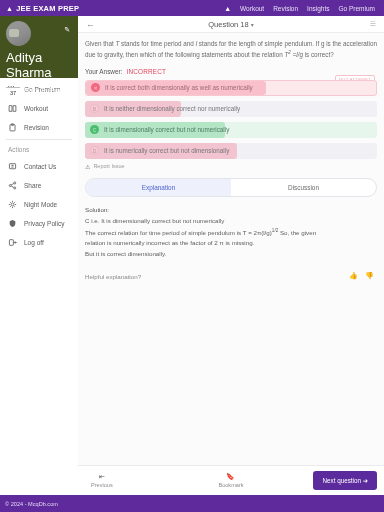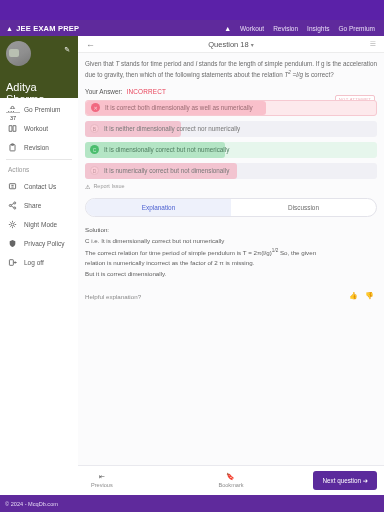--- a/index.html
+++ b/index.html
@@ -10,21 +10,20 @@
     overflow: hidden;
   }
   .app { position: relative; width: 384px; height: 512px; display: flex; flex-direction: column; background: #5b21a8; }
 
   
   .topnav {
     height: 16px; flex: 0 0 16px;
     background: #5f2a9c;
     display: flex; align-items: center; justify-content: space-between;
     padding: 0 6px;
-    margin-top: 20px;
   }
   .brand { display: flex; align-items: center; gap: 3px; color: #fff; font-size: 7.5px; font-weight: bold; letter-spacing: .2px; }
   .brand .tri { font-size: 7px; }
   .topnav-right { display: flex; align-items: center; gap: 9px; padding-right: 3px; }
   .topnav-right a { color: #e7dcf4; font-size: 6.5px; text-decoration: none; white-space: nowrap; }
   .topnav-right .home { color:#fff; font-size: 7px; }
 
   
   .body { flex: 1 1 auto; display: flex; min-height: 0; background: #f2f2f5; }
 
@@ -34,21 +33,21 @@
   .avatar {
     width: 25px; height: 25px; border-radius: 50%;
     background: linear-gradient(150deg,#9a9a9a 0%,#8f8f8f 55%,#787878 100%);
     position: relative; overflow: hidden;
   }
   .avatar:after{
     content:""; position:absolute; left:3px; top:8px; width:10px;height:8px;
     background:#b9c0b2; border-radius:2px;
   }
   .edit-pencil { position: absolute; right: 8px; top: 10px; color: #fff; font-size: 7px; }
-  .uname { color: #fff; font-size: 11px; margin-top: 15px; }
+  .uname { color: #fff; font-size: 13px; margin-top: 4px; }
   .examrow { display: flex; align-items: center; gap: 4px; margin-top: 4px; }
   .cal {
     width: 14px; height: 13px; background: #fff; border-radius: 1px;
     position: relative; display:flex; align-items:flex-end; justify-content:center;
     font-size: 5.5px; color:#333; padding-bottom:1px;
   }
   .cal:before{ content:""; position:absolute; left:0; top:0; right:0; height:3px; background:#fff; border-bottom:1px solid #bbb; }
   .cal .dots{ position:absolute; top:0.5px; left:2px; font-size:4px; color:#555; letter-spacing:1px; line-height:3px;}
   .examtxt { color: #fff; font-size: 6.5px; }
 

